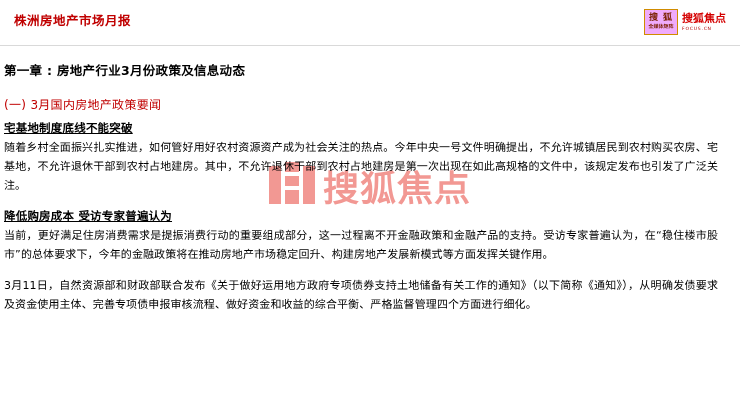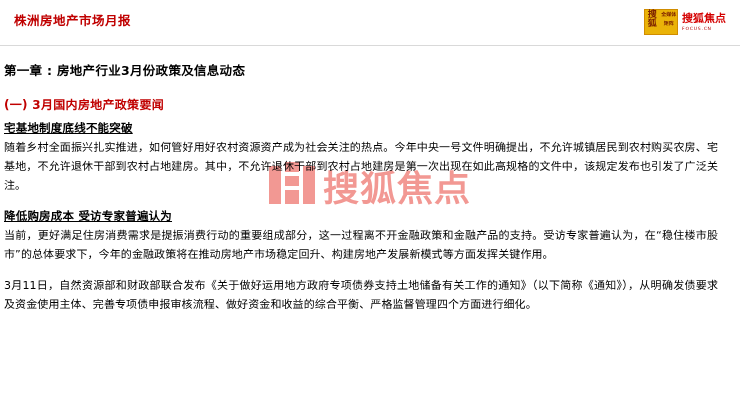--- a/index.html
+++ b/index.html
@@ -47,29 +47,29 @@
     position: absolute;
     right: 14px;
     top: 9px;
     display: flex;
     align-items: center;
     gap: 4px;
   }
   .logo-sohu-mark {
     width: 34px;
     height: 26px;
-    background: #eab308;
+    background: #f0abfc;
     border: 1px solid #d08c00;
     color: #7a1f00;
     font-size: 8px;
     font-weight: bold;
     line-height: 9px;
     text-align: center;
     display: flex;
-    flex-direction: row;
+    flex-direction: column;
     justify-content: center;
     box-sizing: border-box;
   }
   .logo-sohu-mark .l1 { font-size: 9px; letter-spacing: 1px; }
   .logo-sohu-mark .l2 { font-size: 5px; letter-spacing: 0px; }
   .logo-sohu-focus {
     height: 26px;
     display: flex;
     flex-direction: column;
     justify-content: center;
@@ -99,21 +99,21 @@
   }
   .chapter {
     font-size: 12.5px;
     font-weight: bold;
     color: #000;
     margin: 0 0 16px 0;
     letter-spacing: 0.3px;
   }
   .section-red {
     font-size: 12px;
-    font-weight: bold;
+    font-weight: normal;
     color: #c00000;
     margin: 0 0 7px 0;
     letter-spacing: 0.3px;
   }
   .sub-head {
     font-size: 11.5px;
     font-weight: bold;
     color: #000;
     margin: 0 0 3px 0;
     letter-spacing: 0.2px;

